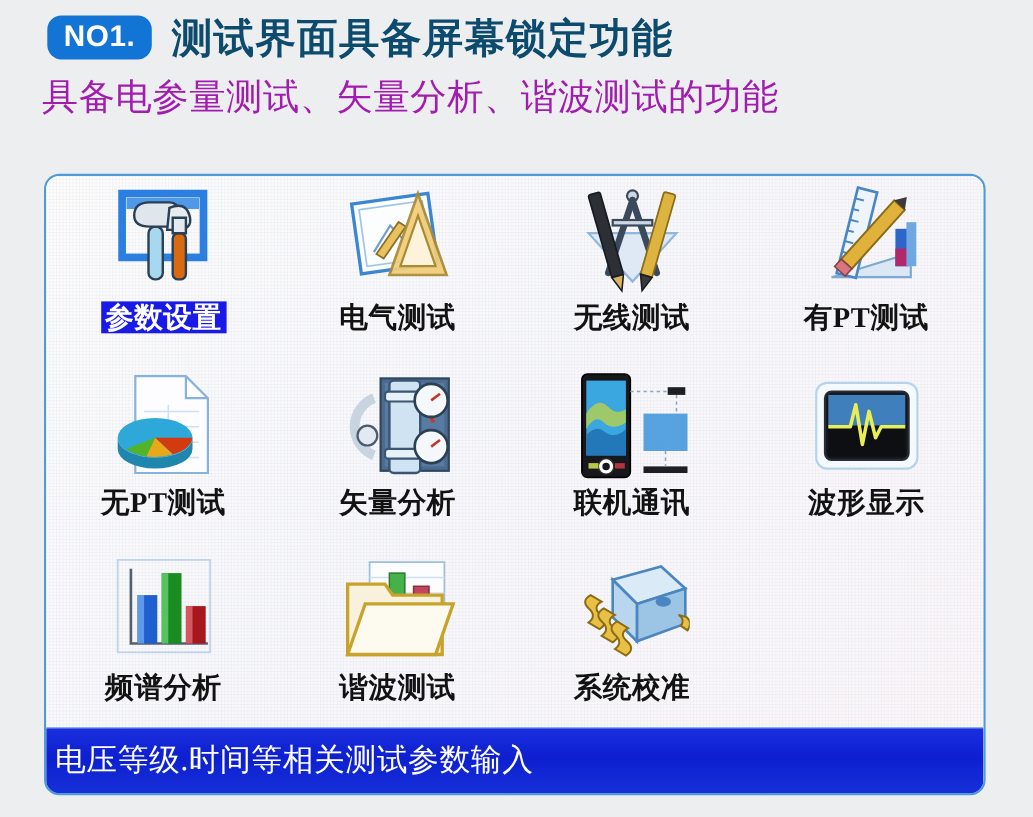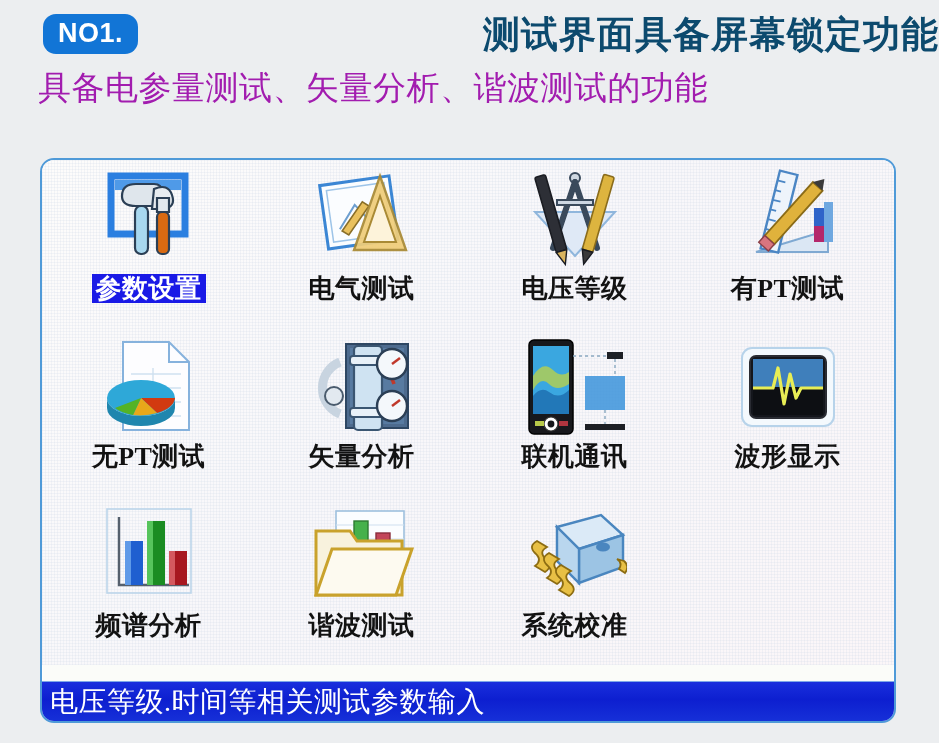--- a/index.html
+++ b/index.html
@@ -19,21 +19,20 @@
   
   .header {
     position: absolute;
     left: 0; top: 0;
     width: 939px;
   }
   .title-row {
     display: flex;
     align-items: center;
     padding: 14px 0 0 43px;
-    justify-content: space-between;
   }
   .badge {
     background: #1275d6;
     color: #ffffff;
     font-weight: bold;
     font-size: 27px;
     letter-spacing: 0.5px;
     border-radius: 13px;
     padding: 6px 15px 7px 15px;
     line-height: 1;
@@ -122,21 +121,21 @@
     background: #1a1ae6;
     color: #ffffff;
   }
 
   
   .status-bar {
     position: absolute;
     left: 0;
     right: 0;
     bottom: 0;
-    height: 40px;
+    height: 60px;
     background: linear-gradient(180deg, #1a2fdd 0%, #0d1fd0 45%, #1630d8 100%);
     color: #ffffff;
     display: flex;
     align-items: center;
     padding-left: 8px;
     box-sizing: border-box;
     border-top: 1px solid #7fa8e8;
   }
   .status-text {
     font-size: 28px;
@@ -209,21 +208,21 @@
             <g transform="rotate(-16 30 48)">
               <rect x="23" y="6" width="11" height="78" rx="2" fill="#2d2f36" stroke="#1a1c22" stroke-width="1.6"></rect>
               <path d="M23 84 l5.5 14 l5.5 -14 z" fill="#d9b45e" stroke="#1a1c22" stroke-width="1.4"></path>
             </g>
             <g transform="rotate(16 74 48)">
               <rect x="69" y="6" width="11" height="78" rx="2" fill="#ddb43f" stroke="#8a6c1c" stroke-width="1.6"></rect>
               <path d="M69 84 l5.5 14 l5.5 -14 z" fill="#3a3a3a" stroke="#1a1c22" stroke-width="1.4"></path>
             </g>
           </svg>
         </div>
-        <div class="cell-label">电压等级</div>
+        <div class="cell-label">无线测试</div>
       </div>
 
       <div class="cell">
         <div class="icon-box">
           <svg viewBox="0 0 104 104">
             <path d="M20 84 L92 84 L92 62 L20 84 Z" fill="#dbe7f4" stroke="#7fa9d2" stroke-width="2"></path>
             <g transform="rotate(14 44 48)">
               <rect x="33" y="4" width="18" height="80" fill="#eef4fb" stroke="#4b86c4" stroke-width="2.4"></rect>
               <g stroke="#4b86c4" stroke-width="1.8">
                 <path d="M33 14 h8"></path>

